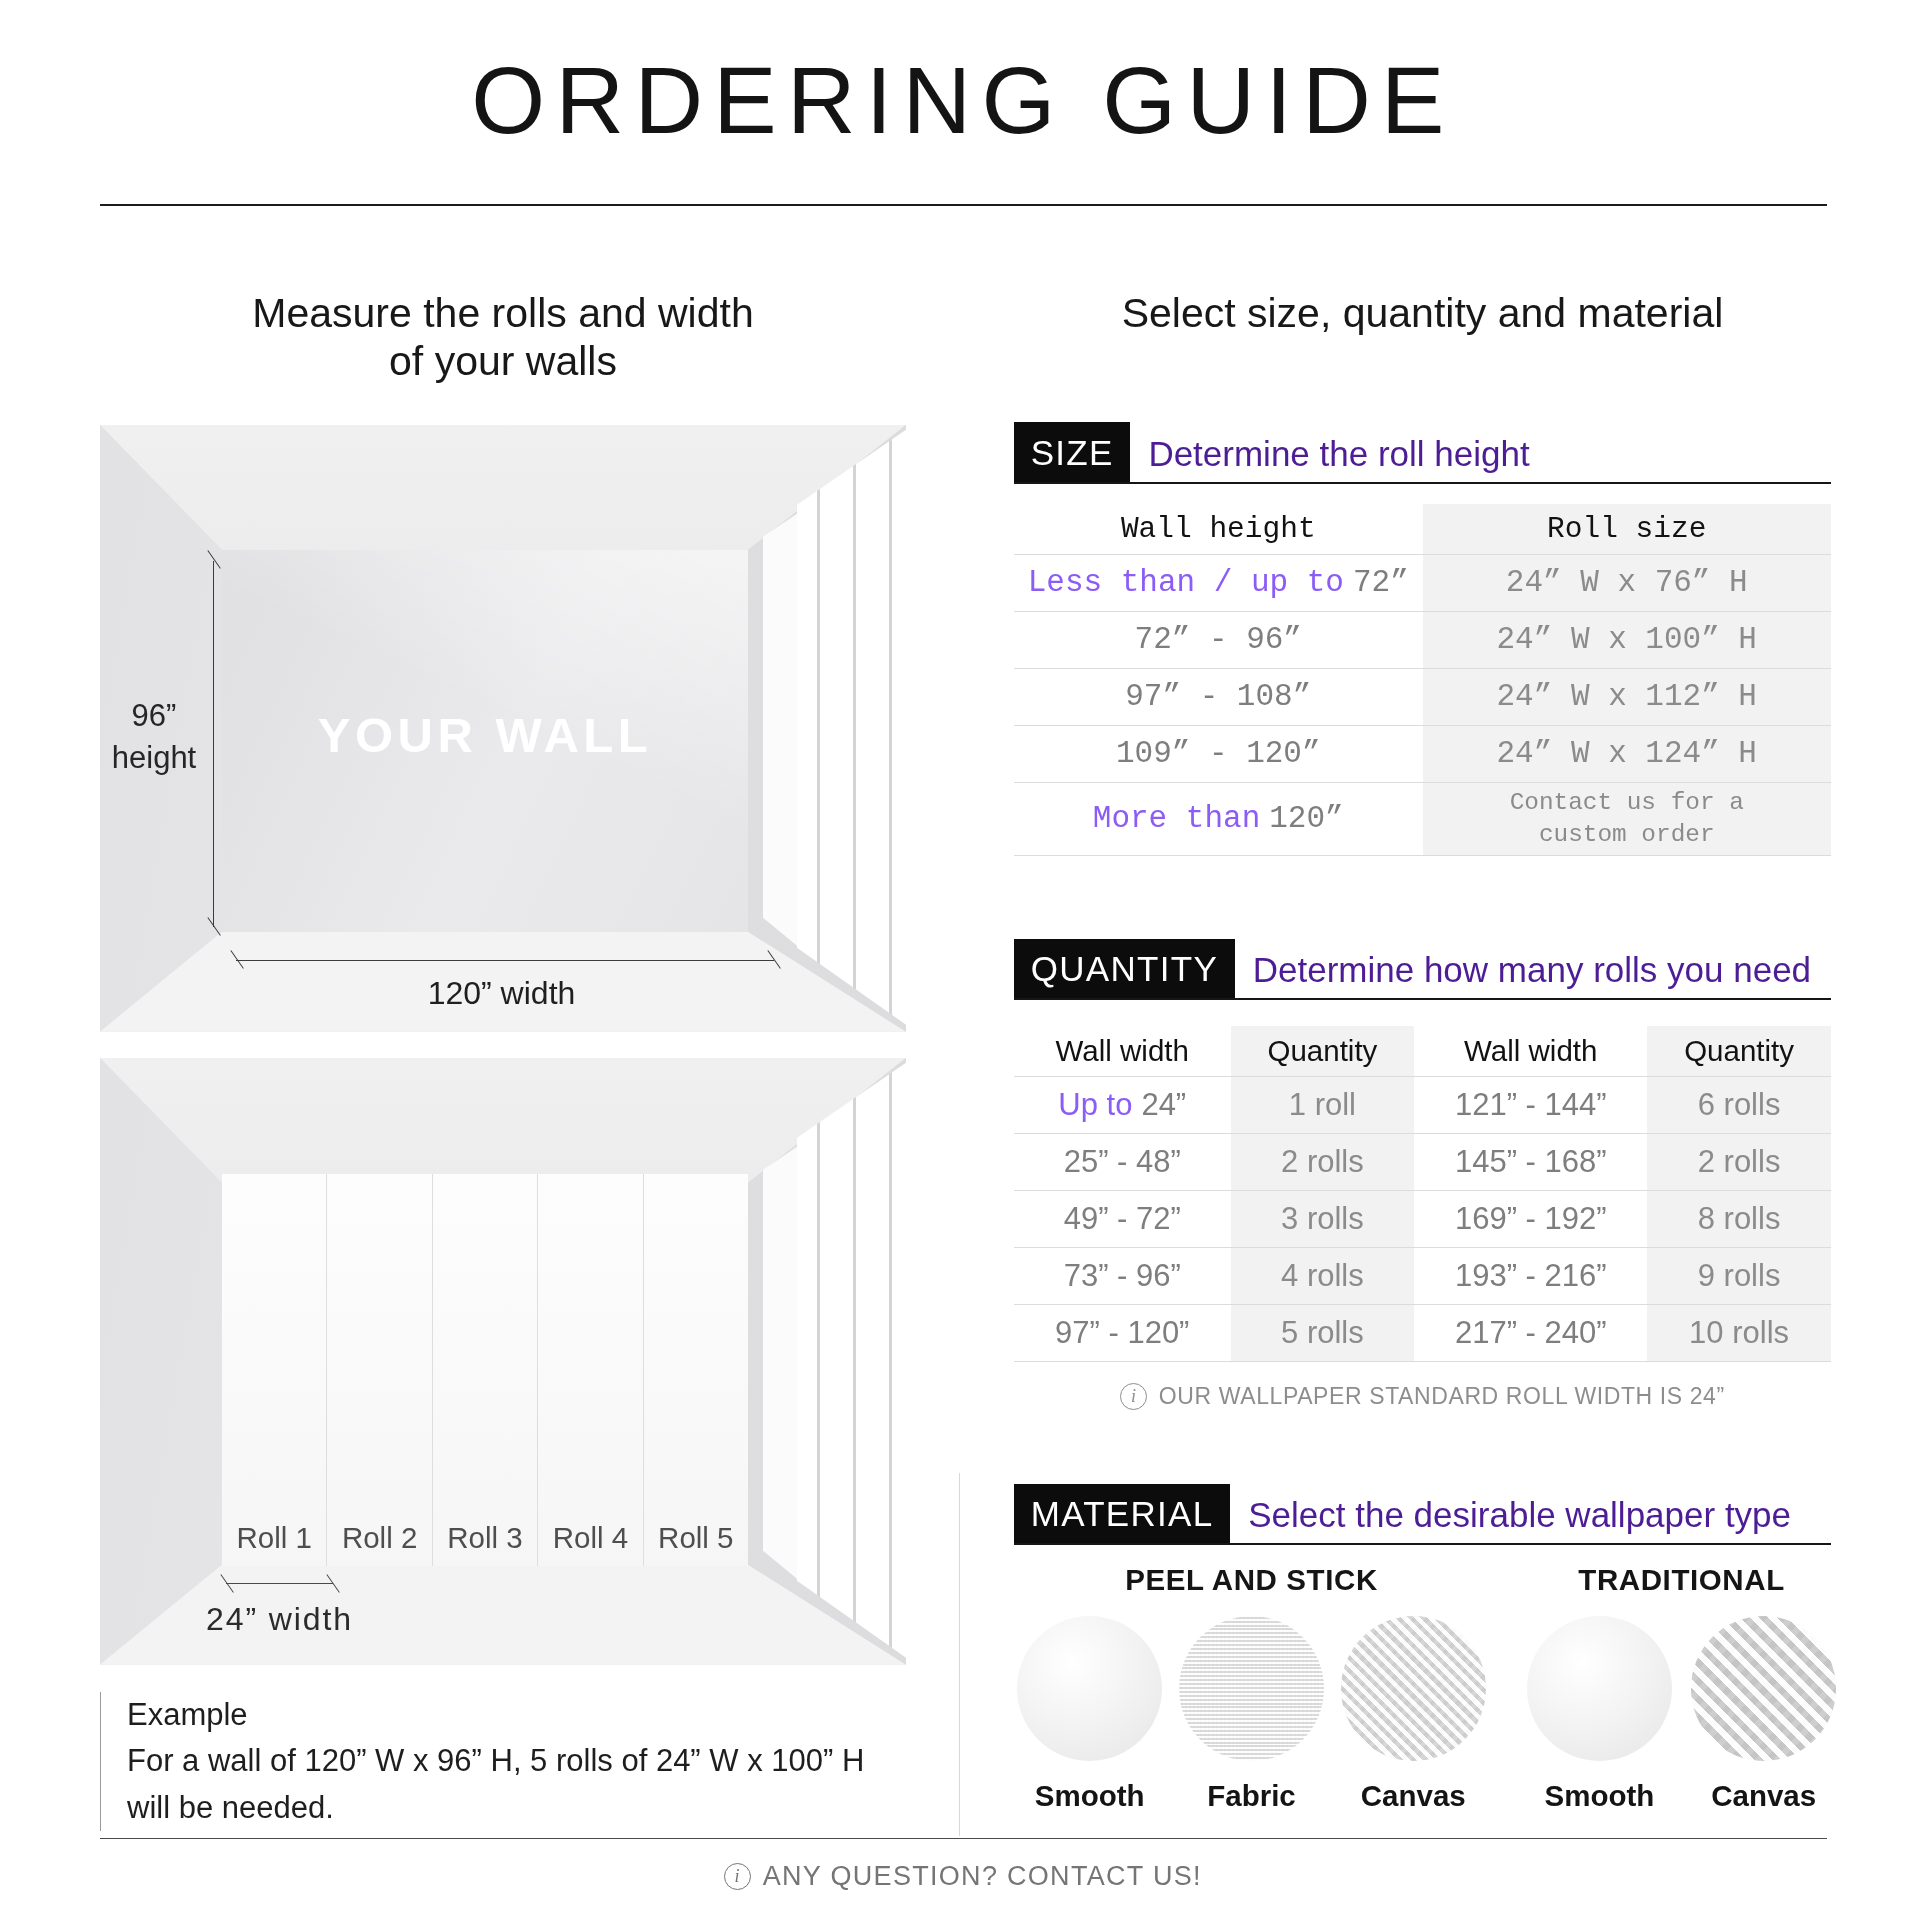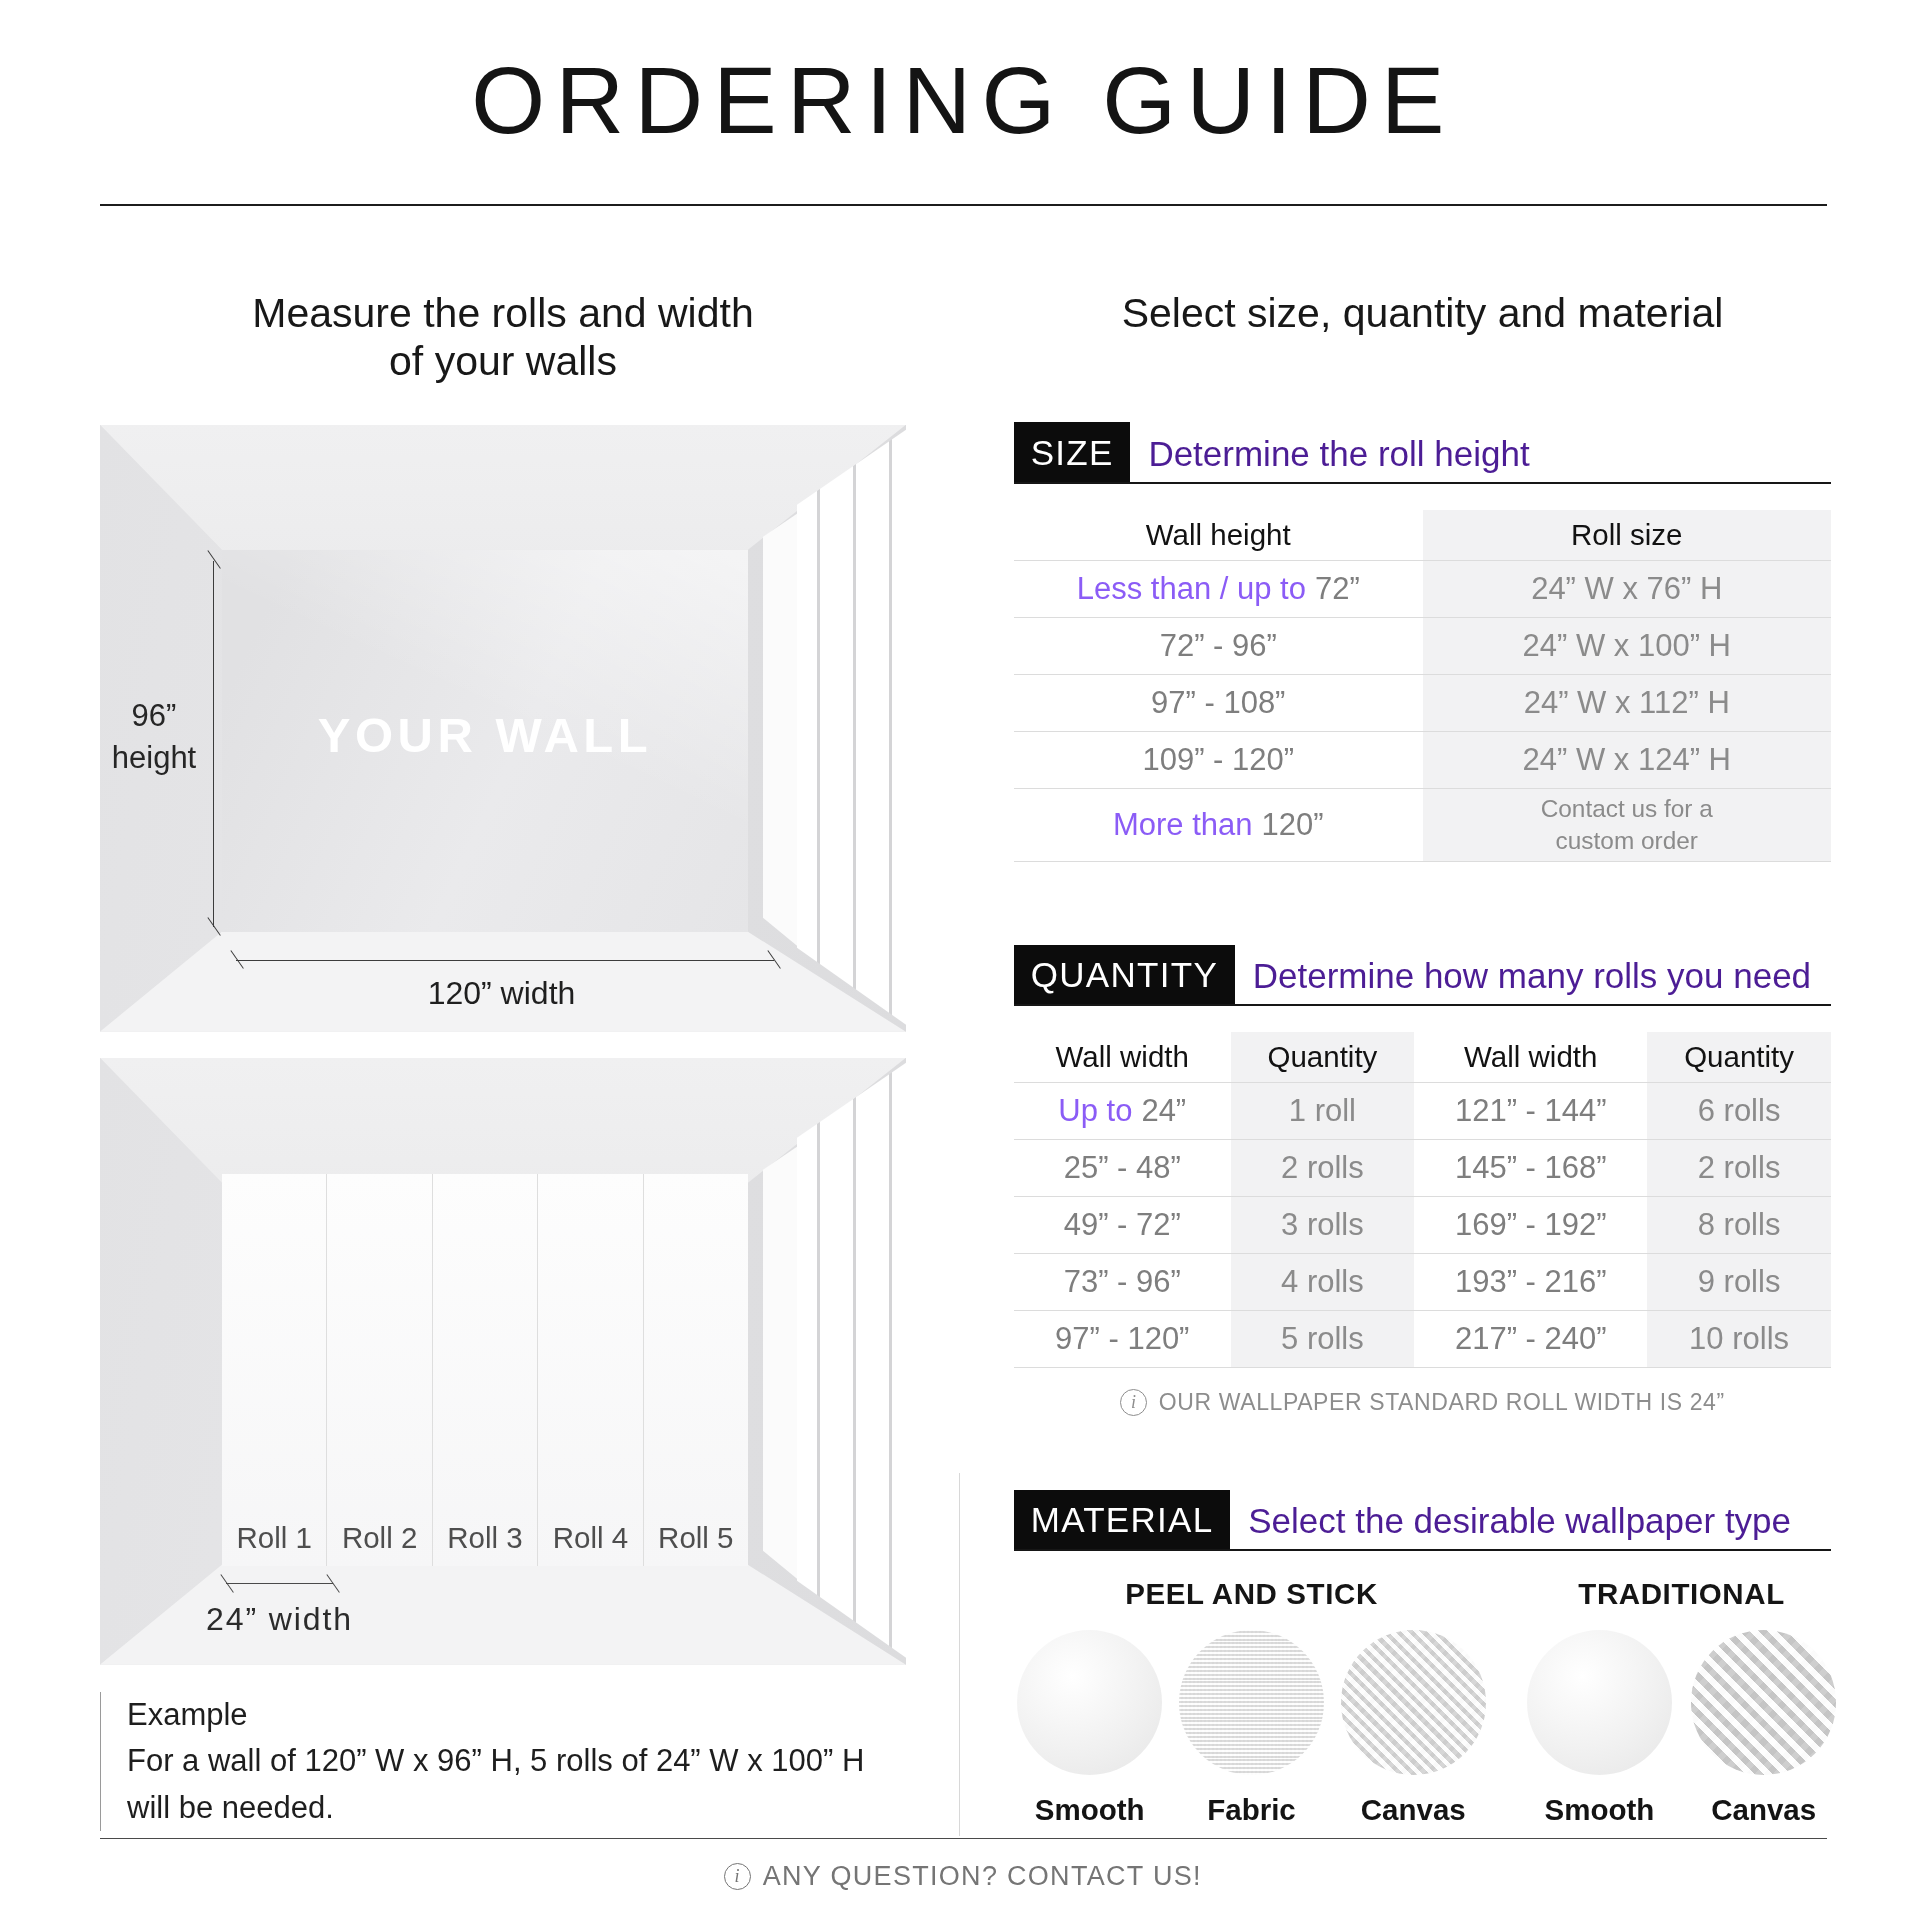--- a/index.html
+++ b/index.html
@@ -65,21 +65,21 @@
   
   .section-head { display:flex; align-items:flex-end; border-bottom:2.6px solid #161616; }
   .size-head { margin-top:85px; }
   .qty-head  { margin-top:83px; }
   .mat-head  { margin-top:74px; }
   .badge { background:#0c0c0c; color:#ffffff; font-size:35px; padding:10.3px 16.7px 9px; letter-spacing:1.3px; }
   .section-title { font-size:35px; color:#4c1d95; padding:0 0 7.7px 18px; white-space:nowrap; }
 
   
   .tbl { width:100%; }
-  .size-table { margin-top:26px; }
+  .size-table { margin-top:20px;font-family:Liberation Mono, monospace; }
   .qty-table  { margin-top:26px; }
   .row  { display:grid; border-bottom:1.3px solid #dcdcdc; }
   .size-row { grid-template-columns:1fr 1fr; }
   .qty-row  { grid-template-columns:26.5% 22.5% 28.5% 22.5%; }
   .cell { display:flex; align-items:center; justify-content:center; text-align:center;
           min-height:56px; padding:3.9px 6.4px; }
   .hdr .cell { min-height:50px; font-size:29.5px; color:#121212; }
   .shade { background:#f2f2f3; }
   .gray-main { font-size:31px; color:#7e7e7e; }
   .gray-sub  { font-size:31px; color:#8b5cf6; margin-right:9px; }
@@ -87,21 +87,21 @@
   .custom-order { font-size:24.4px; line-height:1.32; color:#8b8b8b; }
 
   
   .note { margin-top:20.5px; display:flex; justify-content:center; align-items:center; gap:11.6px;
           font-size:23px; color:#8d8d8d; letter-spacing:0.6px; }
   .info-icon { flex:0 0 auto; width:27px; height:27px; border:1.9px solid #8d8d8d; border-radius:50%;
           display:inline-flex; align-items:center; justify-content:center;
           font-size:18px; color:#8d8d8d; font-family:"Liberation Serif", serif; font-style:italic; }
 
   
-  .material-body { display:flex; margin-top:26px; }
+  .material-body { display:flex; margin-top:18px; }
   .mat-group { display:flex; flex-direction:column; }
   .mat-group-1 { width:475px; }
   .mat-group-2 { flex:1; }
   .mat-title { text-align:center; font-size:29.5px; font-weight:bold; letter-spacing:0.6px;
                color:#151515; margin-bottom:19px; }
   .swatch-row { display:flex; justify-content:center; gap:10.3px; }
   .swatch-item { display:flex; flex-direction:column; align-items:center; width:154px; }
   .swatch { width:145px; height:145px; border-radius:50%; }
   .tex-smooth { background:radial-gradient(circle at 38% 32%, #ffffff 0%, #f1f1f1 55%, #e5e5e5 100%); }
   .tex-fabric { background-color:#f0f0f0;

